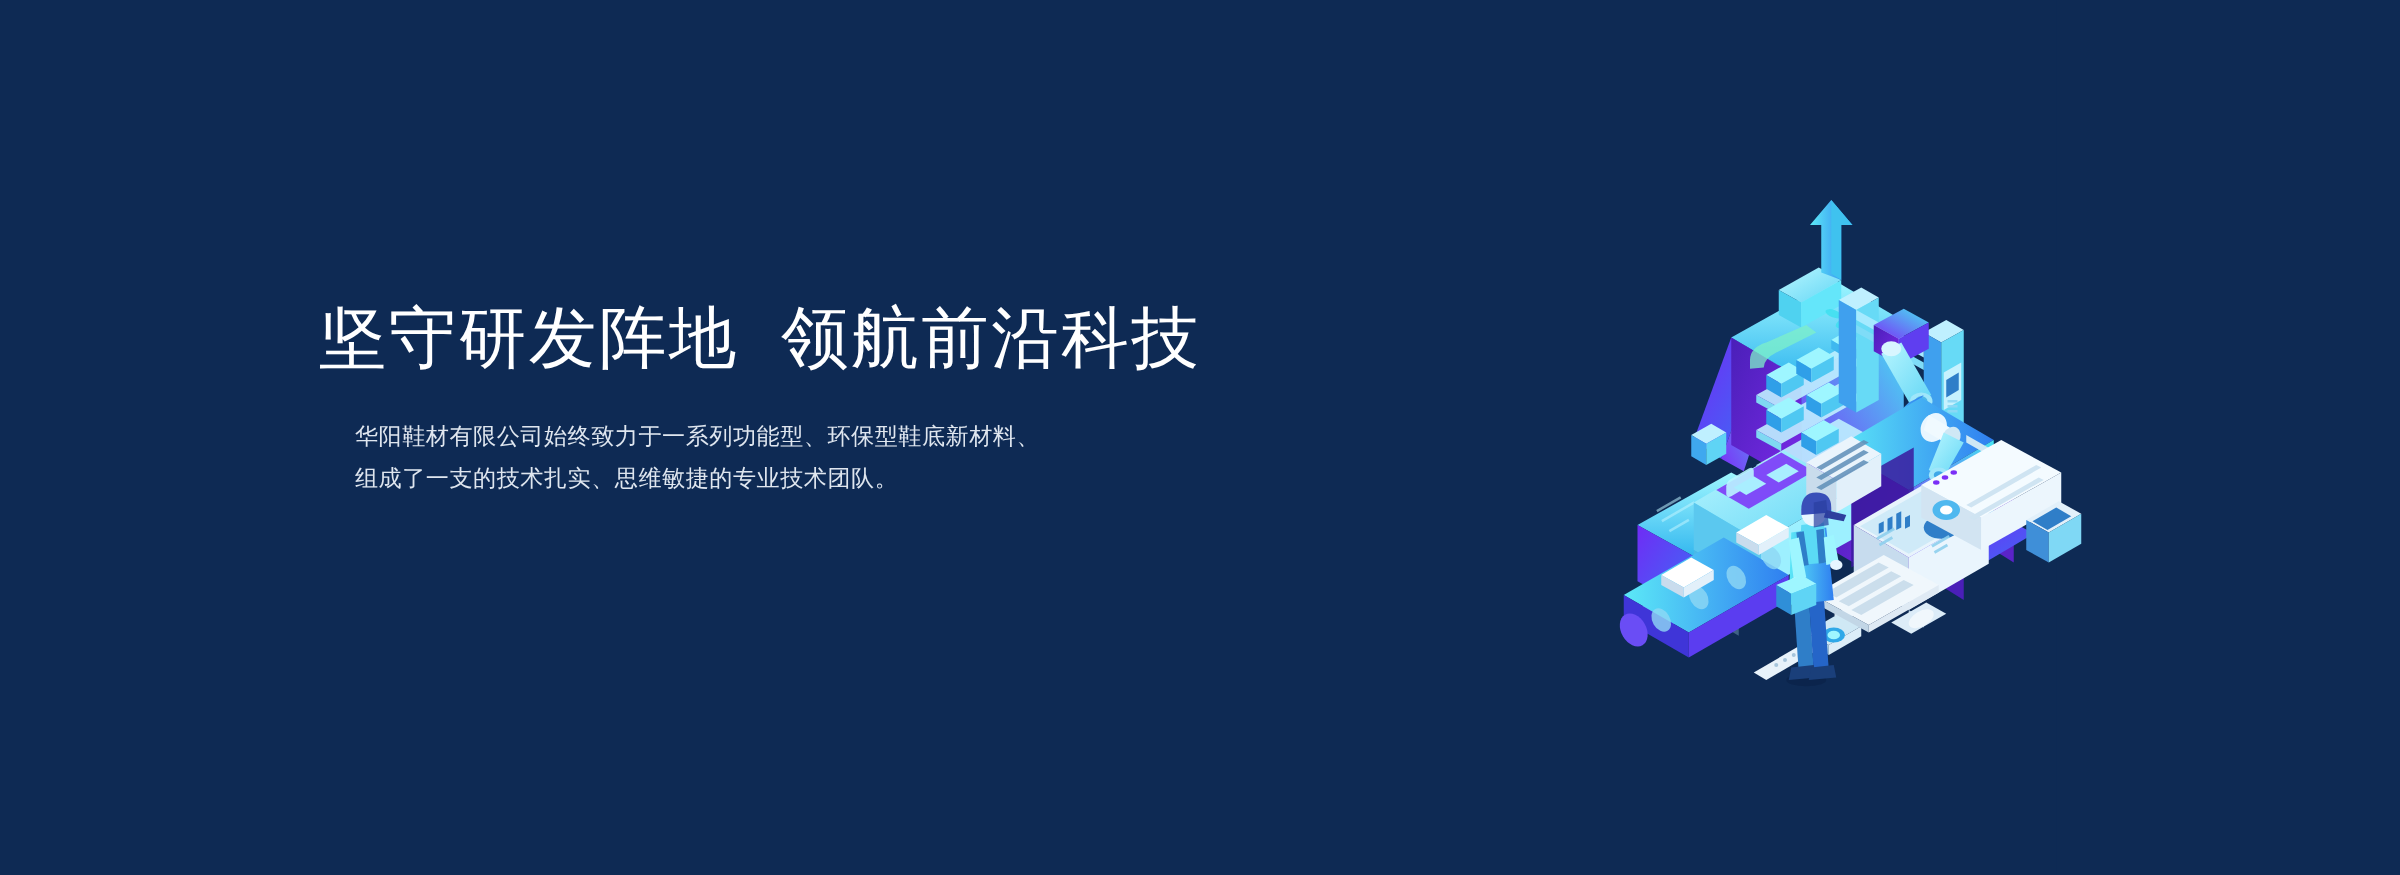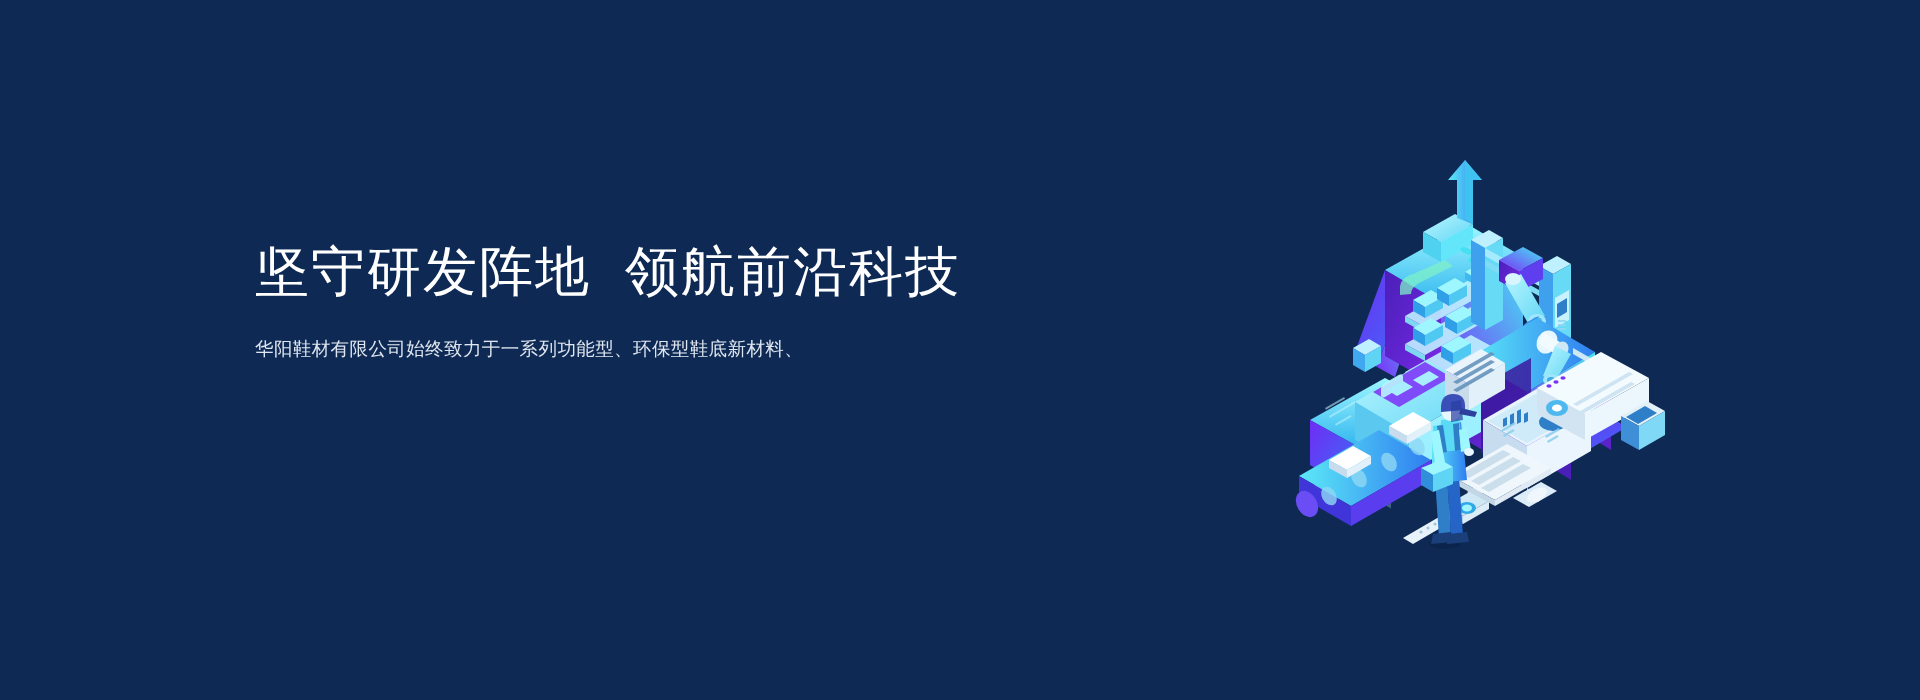--- a/index.html
+++ b/index.html
@@ -47,22 +47,23 @@
   #illustration svg{display:block;width:460px;height:460px;}
 </style>
 </head>
 <body style="background: rgb(14, 42, 84);">
 
 <div id="banner" style="background: rgb(14, 42, 84);">
 
   <div id="text-block">
     <h1 id="headline" style="color: rgb(255, 255, 255);">坚守研发阵地  领航前沿科技</h1>
 
-    <p id="paragraph" style="color: rgb(223, 230, 239);">
+    <p id="paragraph" style="color: rgb(223, 230, 239); margin-left: 29px;">
       <span class="pline">华阳鞋材有限公司始终致力于一系列功能型、环保型鞋底新材料、</span>
+      <span class="pline">组成了一支的技术扎实、思维敏捷的专业技术团队。</span>
     </p>
   </div>
 
   <div id="illustration">
     <svg viewBox="0 0 460 460" xmlns="http://www.w3.org/2000/svg">
       <defs>
         <linearGradient id="gA" x1="0" y1="0" x2="1" y2="1">
           <stop offset="0" stop-color="#46e3f2"></stop>
             <stop offset="1" stop-color="#8a2bf0"></stop>
         </linearGradient>

